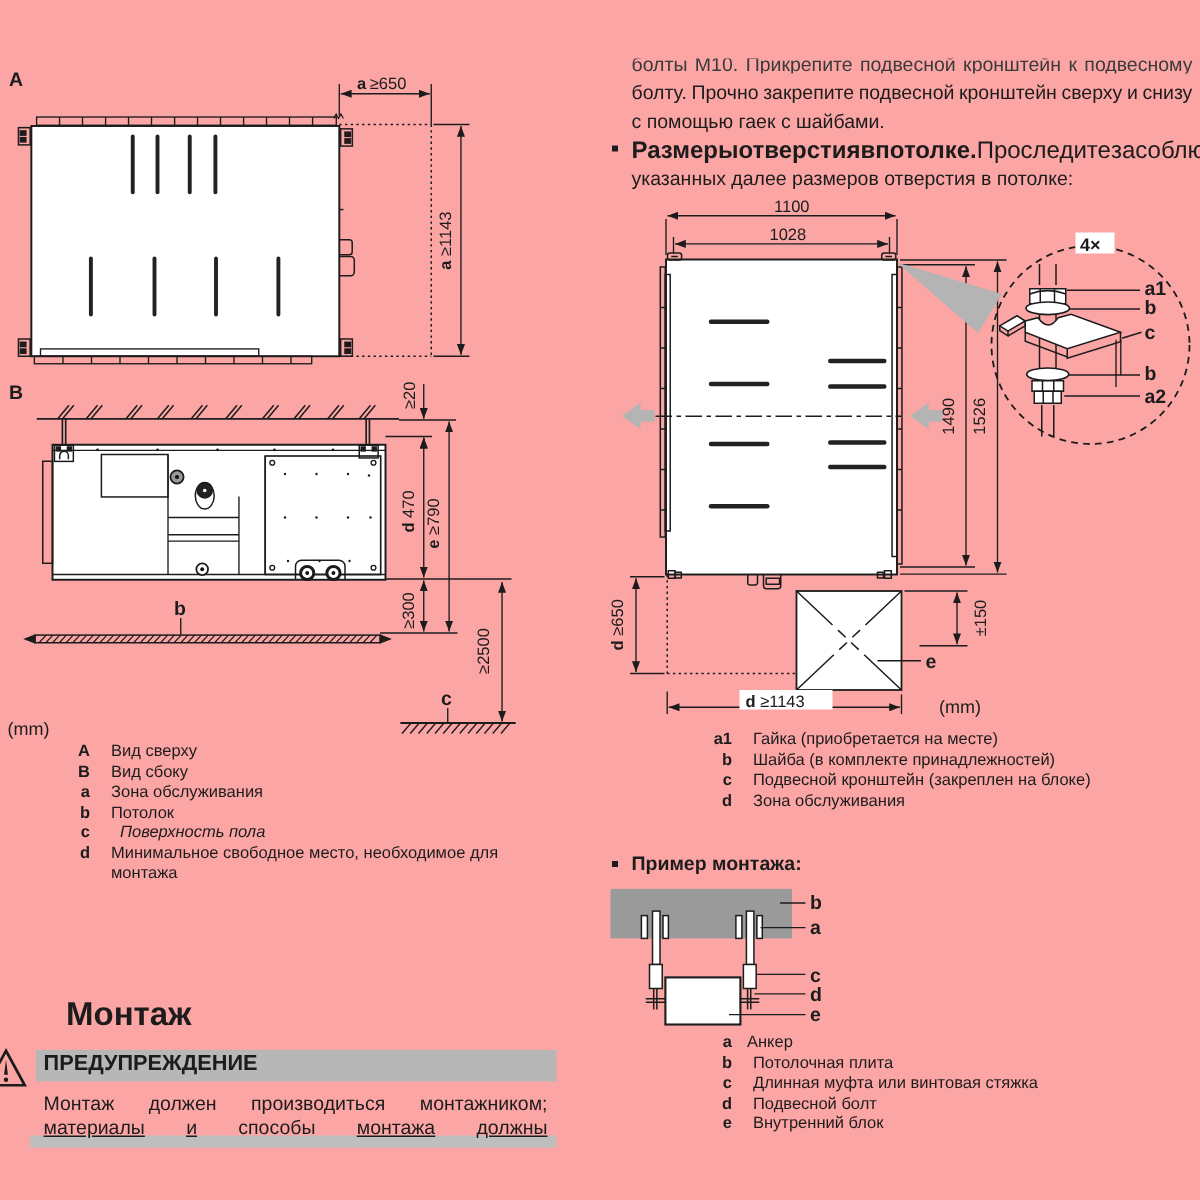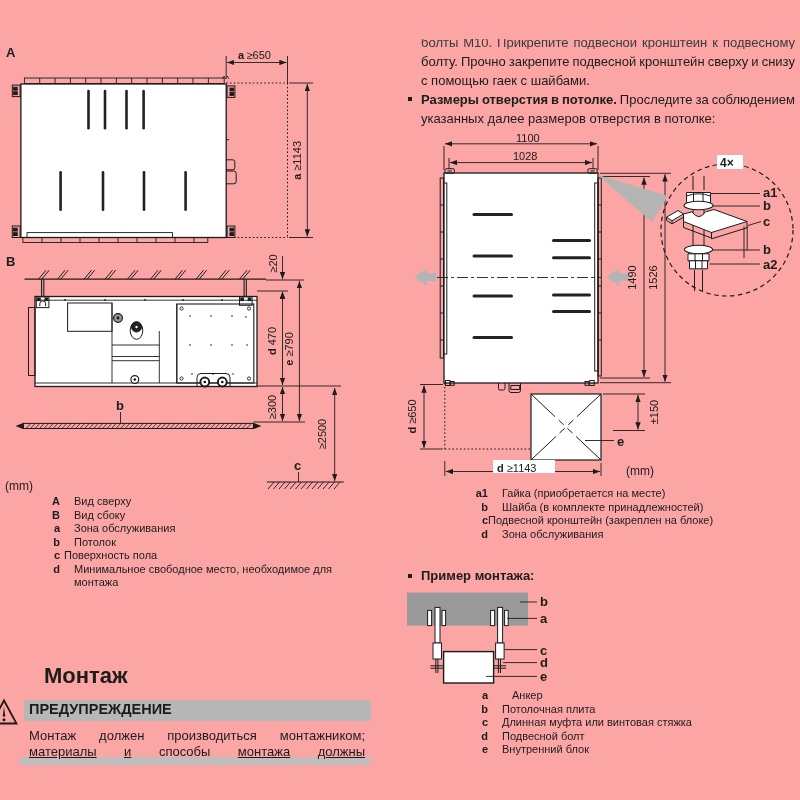--- a/index.html
+++ b/index.html
@@ -34,57 +34,57 @@
       <span>кронштейн</span>
       <span>сверху</span>
       <span>и</span>
       <span>снизу</span>
     </div>
 
 <div class="abs" style="left:421px;top:73px;font-size:13px;">с помощью гаек с шайбами.</div>
 
 <div class="abs" style="left:408px;top:96.5px;width:4px;height:4px;background:#1c1c1c;"></div>
 
-<div class="abs jline" style="left:421px;top:92px;width:374px;font-size:13px;">
+<div class="abs jline" style="left:421px;top:92px;width:374px;font-size:16px;">
       <span><b>Размеры</b></span>
       <span><b>отверстия</b></span>
       <span><b>в</b></span>
       <span><b>потолке.</b></span>
       <span>Проследите</span>
       <span>за</span>
       <span>соблюдением</span>
     </div>
 
 <div class="abs" style="left:421px;top:111px;font-size:13px;">указанных далее размеров отверстия в потолке:</div>
 
 <div class="abs" style="left:400px;top:487px;font-size:11px;line-height:13.5px;">
   <div><span style="display:inline-block;width:88px;text-align:right;font-weight:bold;">a1</span><span style="display:inline-block;margin-left:14px;">Гайка (приобретается на месте)</span></div>
   <div><span style="display:inline-block;width:88px;text-align:right;font-weight:bold;">b</span><span style="display:inline-block;margin-left:14px;">Шайба (в комплекте принадлежностей)</span></div>
-  <div><span style="display:inline-block;width:88px;text-align:right;font-weight:bold;">c</span><span style="display:inline-block;margin-left:0;">Подвесной кронштейн (закреплен на блоке)</span></div>
+  <div><span style="display:inline-block;width:88px;text-align:right;font-weight:bold;">c</span><span style="display:inline-block;margin-left:14px;">Подвесной кронштейн (закреплен на блоке)</span></div>
   <div><span style="display:inline-block;width:88px;text-align:right;font-weight:bold;">d</span><span style="display:inline-block;margin-left:14px;">Зона обслуживания</span></div>
 </div>
 
 <div class="abs" style="left:408px;top:574px;width:4px;height:4px;background:#1c1c1c;"></div>
 
 <div class="abs" style="left:421px;top:568px;font-size:13px;font-weight:bold;">Пример монтажа:</div>
 
 <div class="abs" style="left:400px;top:689px;font-size:11px;line-height:13.5px;">
-  <div><span style="display:inline-block;width:88px;text-align:right;font-weight:bold;">a</span><span style="display:inline-block;margin-left:24px;">Анкер</span></div>
+  <div><span style="display:inline-block;width:88px;text-align:right;font-weight:bold;">a</span><span style="display:inline-block;margin-left:10px;">Анкер</span></div>
   <div><span style="display:inline-block;width:88px;text-align:right;font-weight:bold;">b</span><span style="display:inline-block;margin-left:14px;">Потолочная плита</span></div>
   <div><span style="display:inline-block;width:88px;text-align:right;font-weight:bold;">c</span><span style="display:inline-block;margin-left:14px;">Длинная муфта или винтовая стяжка</span></div>
   <div><span style="display:inline-block;width:88px;text-align:right;font-weight:bold;">d</span><span style="display:inline-block;margin-left:14px;">Подвесной болт</span></div>
   <div><span style="display:inline-block;width:88px;text-align:right;font-weight:bold;">e</span><span style="display:inline-block;margin-left:14px;">Внутренний блок</span></div>
 </div>
 
 <div class="abs" style="left:0px;top:495px;font-size:11px;line-height:13.5px;">
   <div><span style="display:inline-block;width:60px;text-align:right;font-weight:bold;">A</span><span style="display:inline-block;width:300px;vertical-align:top;margin-left:14px;">Вид сверху</span></div>
   <div><span style="display:inline-block;width:60px;text-align:right;font-weight:bold;">B</span><span style="display:inline-block;width:300px;vertical-align:top;margin-left:14px;">Вид сбоку</span></div>
   <div><span style="display:inline-block;width:60px;text-align:right;font-weight:bold;">a</span><span style="display:inline-block;width:300px;vertical-align:top;margin-left:14px;">Зона обслуживания</span></div>
   <div><span style="display:inline-block;width:60px;text-align:right;font-weight:bold;">b</span><span style="display:inline-block;width:300px;vertical-align:top;margin-left:14px;">Потолок</span></div>
-  <div><span style="display:inline-block;width:60px;text-align:right;font-weight:bold;">c</span><span style="display:inline-block;width:300px;vertical-align:top;margin-left:4px;">Поверхность пола</span></div>
+  <div><span style="display:inline-block;width:60px;text-align:right;font-weight:bold;">c</span><span style="display:inline-block;width:300px;vertical-align:top;margin-left:20px;font-style:italic;">Поверхность пола</span></div>
   <div><span style="display:inline-block;width:60px;text-align:right;font-weight:bold;vertical-align:top;">d</span><span style="display:inline-block;width:300px;vertical-align:top;margin-left:14px;">Минимальное свободное место, необходимое для<br>монтажа</span></div>
 </div>
 
 <div class="abs" style="left:5px;top:479px;font-size:12px;">(mm)</div>
 
 <div class="abs" style="left:44px;top:663px;font-size:22px;font-weight:bold;">Монтаж</div>
 
 <div class="abs" style="left:24px;top:700px;width:347px;height:21px;background:#b7b7b7;"></div>
 
 <div class="abs" style="left:29px;top:701px;font-size:14.5px;font-weight:bold;">ПРЕДУПРЕЖДЕНИЕ</div>

